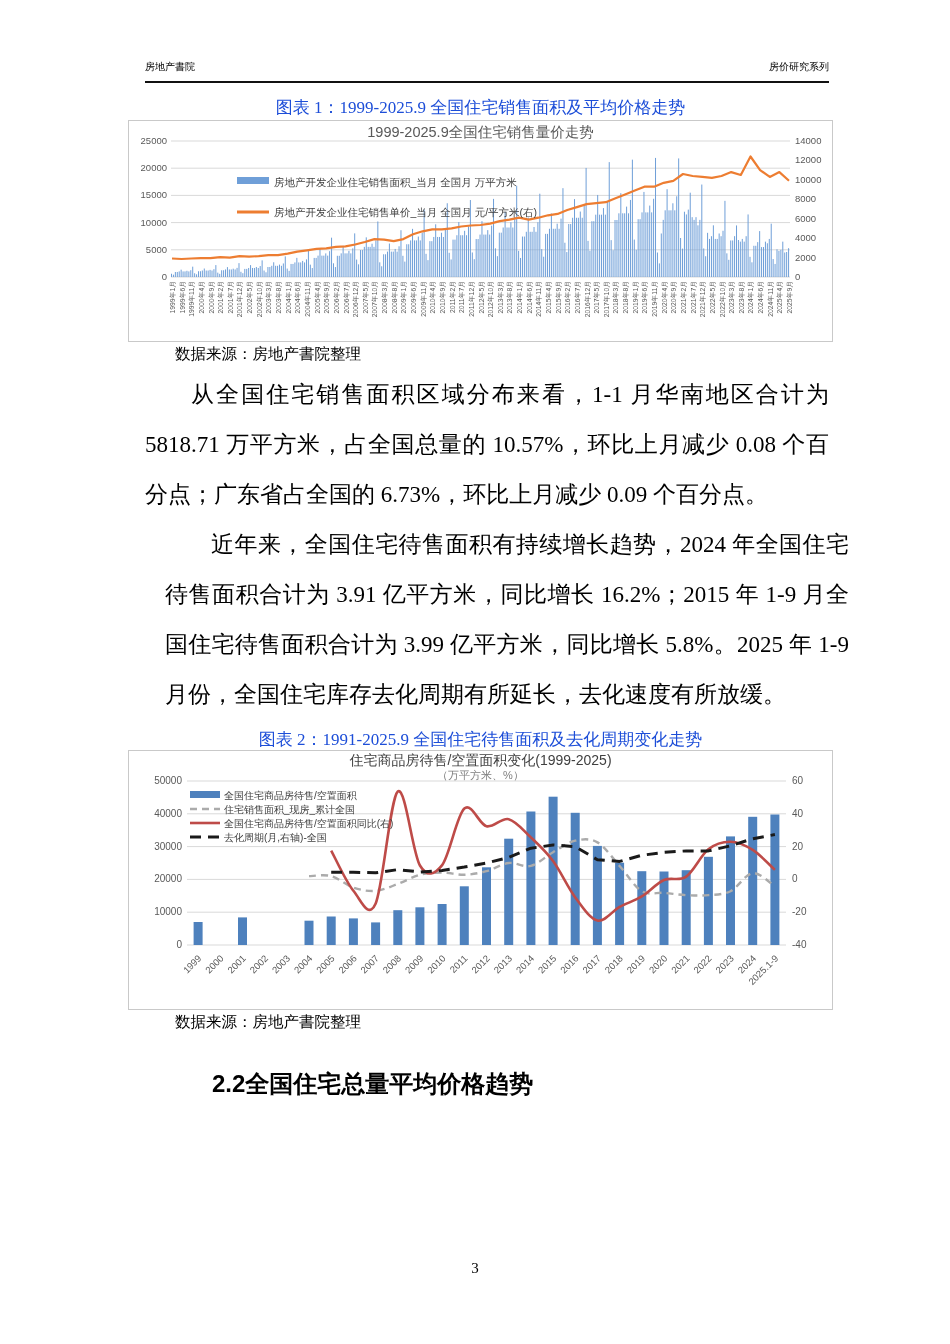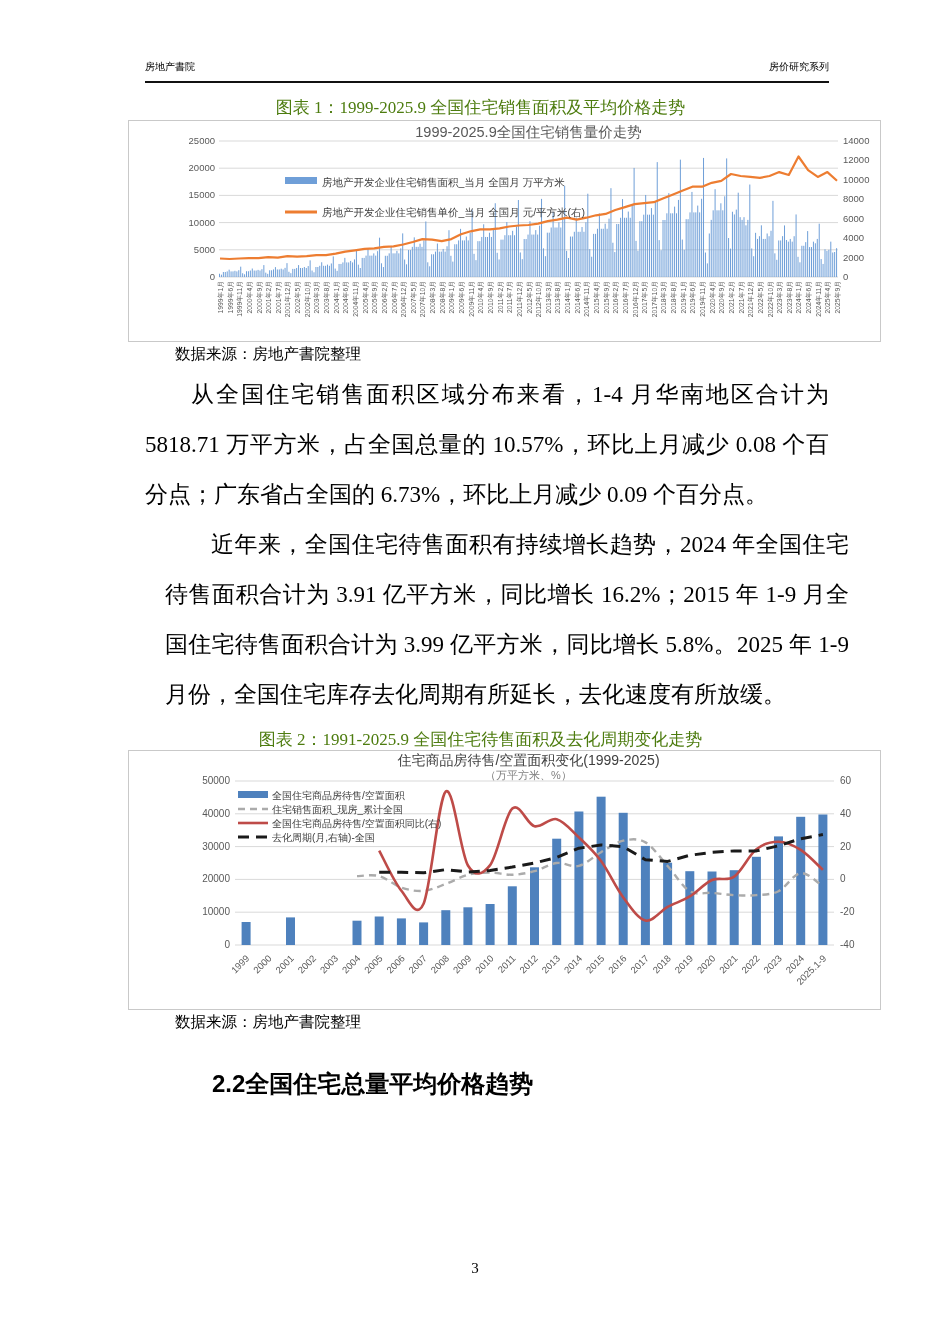--- a/index.html
+++ b/index.html
@@ -2,24 +2,24 @@
 <html><head>
 <meta charset="utf-8">
 <style>
   html,body{margin:0;padding:0;background:#ffffff;}
   .page{width:950px;height:1344px;background:#fff;position:relative;overflow:hidden;
         font-family:"Liberation Serif",serif;color:#000;}
   .header{position:absolute;top:60px;left:145px;width:684px;display:flex;
           justify-content:space-between;font-family:"Liberation Sans",sans-serif;
           font-size:10px;border-bottom:2px solid #111;padding-bottom:7px;}
   .caption{position:absolute;left:128px;width:705px;text-align:center;
-           font-size:17px;color:#4d7c0f;}
+           font-size:17px;color:#1d4ed8;}
   #cap1{top:96px;}
   #cap2{top:728px;}
-  .chart-box{position:absolute;left:128px;width:703px;border:1px solid #c9c9c9;background:#fff;padding-left:48px;}
+  .chart-box{position:absolute;left:128px;width:703px;border:1px solid #c9c9c9;background:#fff;}
   #box1{top:120px;height:220px;}
   #box2{top:750px;height:258px;}
   .source{position:absolute;left:175px;font-size:15.5px;text-align:center;}
   #src1{top:344px;}
   #src2{top:1012px;}
   .body{position:absolute;left:145px;width:684px;margin:0;font-size:23px;
         line-height:50px;text-align:justify;text-indent:2em;}
   #p1{top:370px;}
   #p2{top:520px;margin-left:20px;}
   #p3{top:1104px;text-indent:0;}
@@ -450,21 +450,21 @@
         <text x="653.3940809968848" y="160" text-anchor="end" font-size="6.8" fill="#595959" transform="rotate(-90 653.3940809968848 160)">2025年4月</text>
         <text x="663.0358255451714" y="160" text-anchor="end" font-size="6.8" fill="#595959" transform="rotate(-90 663.0358255451714 160)">2025年9月</text>
         <rect x="108" y="56" width="32" height="7" fill="#6f9fd8"></rect>
         <text x="145" y="65" font-size="10.5" fill="#404040">房地产开发企业住宅销售面积_当月 全国月 万平方米</text>
         <line x1="108" y1="91" x2="140" y2="91" stroke="#ED7D31" stroke-width="3"></line>
         <text x="145" y="95" font-size="10.5" fill="#404040">房地产开发企业住宅销售单价_当月 全国月 元/平方米(右)</text>
       </svg>
   </div>
   <div class="source" id="src1">数据来源：房地产書院整理</div>
 
-  <p class="body" id="p1">从全国住宅销售面积区域分布来看，1-4 月华南地区合计为 5818.71 万平方米，占全国总量的 10.57%，环比上月减少 0.08 个百分点；广东省占全国的 6.73%，环比上月减少 0.09 个百分点。</p>
+  <p class="body" id="p1">从全国住宅销售面积区域分布来看，1-1 月华南地区合计为 5818.71 万平方米，占全国总量的 10.57%，环比上月减少 0.08 个百分点；广东省占全国的 6.73%，环比上月减少 0.09 个百分点。</p>
   <p class="body" id="p2">近年来，全国住宅待售面积有持续增长趋势，2024 年全国住宅待售面积合计为 3.91 亿平方米，同比增长 16.2%；2015 年 1-9 月全国住宅待售面积合计为 3.99 亿平方米，同比增长 5.8%。2025 年 1-9 月份，全国住宅库存去化周期有所延长，去化速度有所放缓。</p>
 
   <div class="caption" id="cap2">图表 2：1991-2025.9 全国住宅待售面积及去化周期变化走势</div>
   <div class="chart-box" id="box2">
     <svg id="chart2" width="703" height="256" viewBox="0 0 703 256">
         <text x="351.5" y="14" text-anchor="middle" font-size="14" fill="#404040">住宅商品房待售/空置面积变化(1999-2025)</text>
         <text x="351.5" y="28" text-anchor="middle" font-size="11" fill="#7f7f7f">（万平方米、%）</text>
         <line x1="58" y1="194" x2="657" y2="194" stroke="#d9d9d9" stroke-width="1"></line>
         <text x="53" y="197" text-anchor="end" font-size="10" fill="#595959">0</text>
         <line x1="58" y1="161.20000000000002" x2="657" y2="161.20000000000002" stroke="#d9d9d9" stroke-width="1"></line>

